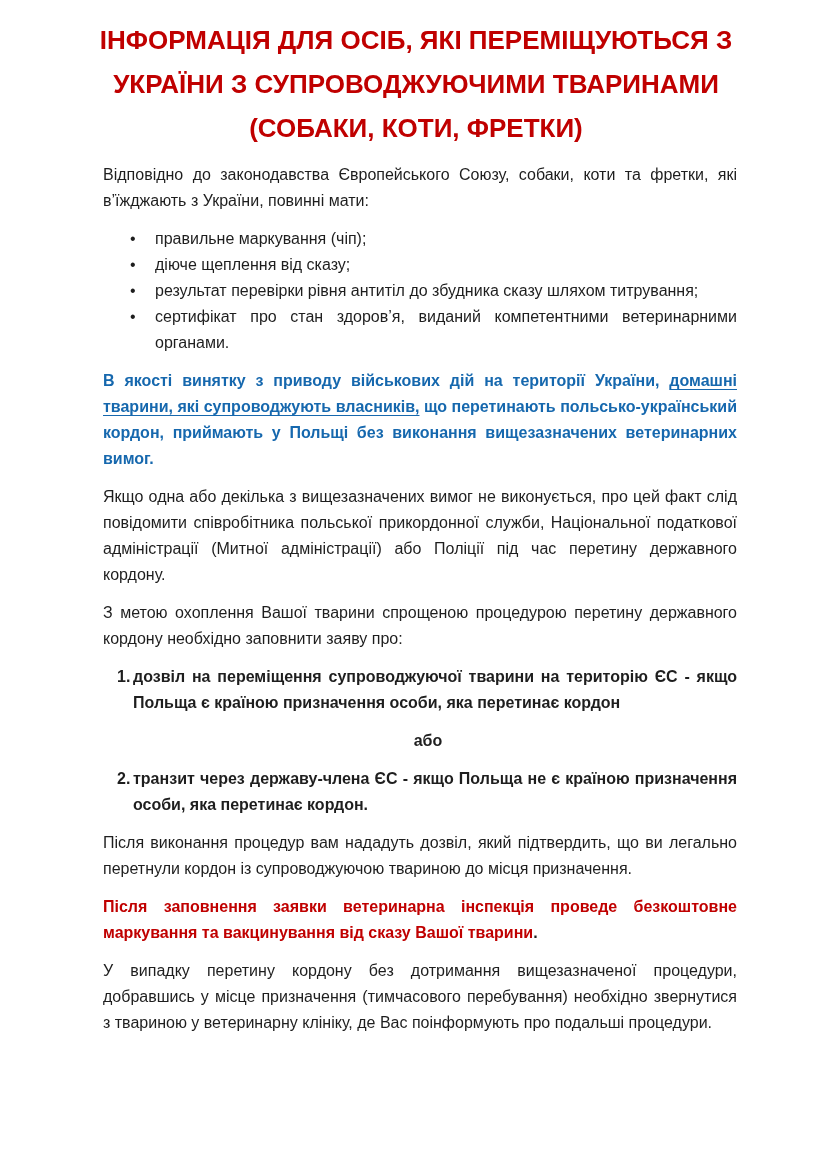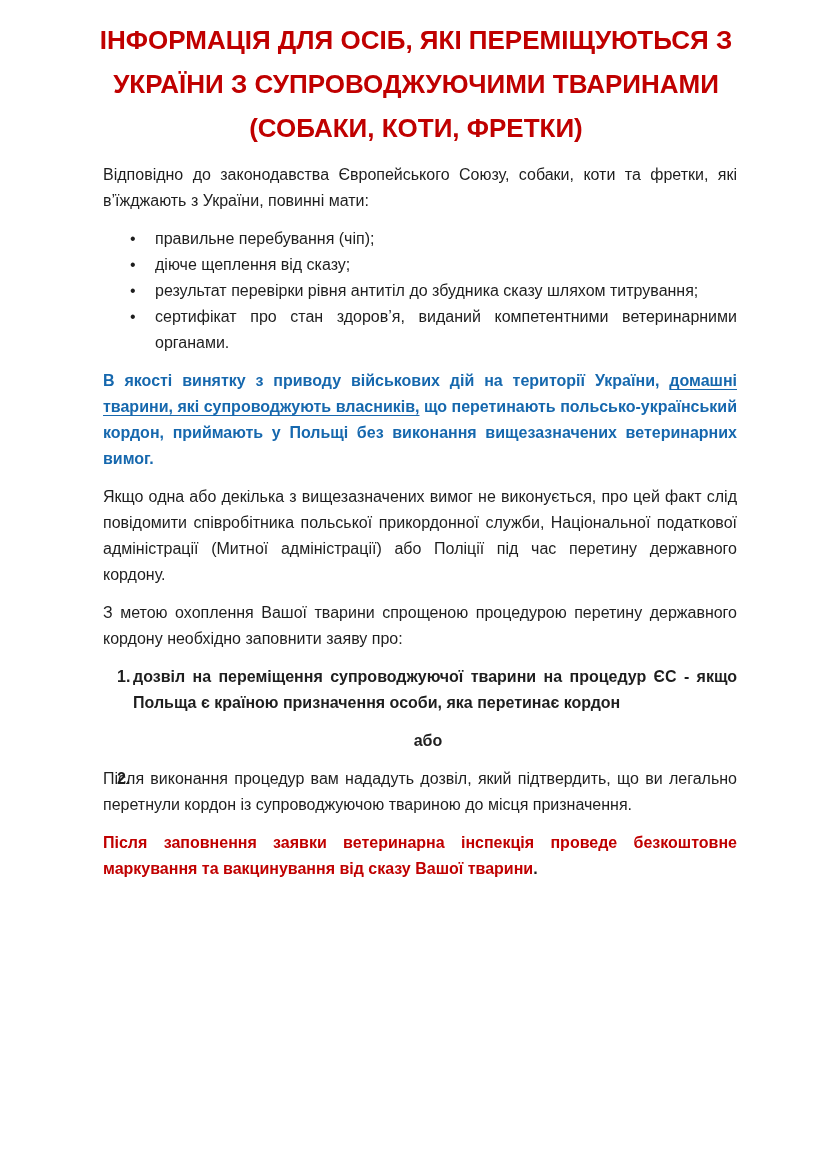--- a/index.html
+++ b/index.html
@@ -92,21 +92,21 @@
 
   <h1 class="title">ІНФОРМАЦІЯ ДЛЯ ОСІБ, ЯКІ ПЕРЕМІЩУЮТЬСЯ З
 УКРАЇНИ З СУПРОВОДЖУЮЧИМИ ТВАРИНАМИ
 (СОБАКИ, КОТИ, ФРЕТКИ)</h1>
 
   <p class="para">Відповідно до законодавства Європейського Союзу, собаки, коти та фретки, які в’їжджають з України, повинні мати:</p>
 
   <ul class="bullets">
     <li class="bullet-item">
       <span class="bullet-marker">•</span>
-      <span>правильне перебування (чіп);</span>
+      <span>правильне маркування (чіп);</span>
     </li>
     <li class="bullet-item">
       <span class="bullet-marker">•</span>
       <span>діюче щеплення від сказу;</span>
     </li>
     <li class="bullet-item">
       <span class="bullet-marker">•</span>
       <span>результат перевірки рівня антитіл до збудника сказу шляхом титрування;</span>
     </li>
     <li class="bullet-item">
@@ -116,27 +116,29 @@
   </ul>
 
   <p class="para exception"><span>В якості винятку з приводу військових дій на території України, </span><span class="u">домашні тварини, які супроводжують власників,</span><span> що перетинають польсько-український кордон, приймають у Польщі без виконання вищезазначених ветеринарних вимог.</span></p>
 
   <p class="para">Якщо одна або декілька з вищезазначених вимог не виконується, про цей факт слід повідомити співробітника польської прикордонної служби, Національної податкової адміністрації (Митної адміністрації) або Поліції під час перетину державного кордону.</p>
 
   <p class="para">З метою охоплення Вашої тварини спрощеною процедурою перетину державного кордону необхідно заповнити заяву про:</p>
 
   <div class="num-item">
     <span class="num-marker">1.</span>
-    <span>дозвіл на переміщення супроводжуючої тварини на процедур ЄС - якщо Польща є країною призначення особи, яка перетинає кордон</span>
+    <span>дозвіл на переміщення супроводжуючої тварини на територію ЄС - якщо Польща є країною призначення особи, яка перетинає кордон</span>
   </div>
 
   <p class="or-connector">або</p>
 
   <div class="num-item">
     <span class="num-marker">2.</span>
+    <span>транзит через державу-члена ЄС - якщо Польща не є країною призначення особи, яка перетинає кордон.</span>
   </div>
 
   <p class="para">Після виконання процедур вам нададуть дозвіл, який підтвердить, що ви легально перетнули кордон із супроводжуючою твариною до місця призначення.</p>
 
   <p class="para free-service"><span class="red-text">Після заповнення заявки ветеринарна інспекція проведе  безкоштовне маркування та вакцинування від сказу  Вашої тварини</span><span class="black-period">.</span></p>
 
+  <p class="para">У випадку перетину кордону без дотримання вищезазначеної процедури, добравшись у місце призначення (тимчасового перебування) необхідно звернутися з твариною у ветеринарну клініку, де Вас поінформують про подальші процедури.</p>
 
 </div>
 
 </body></html>

